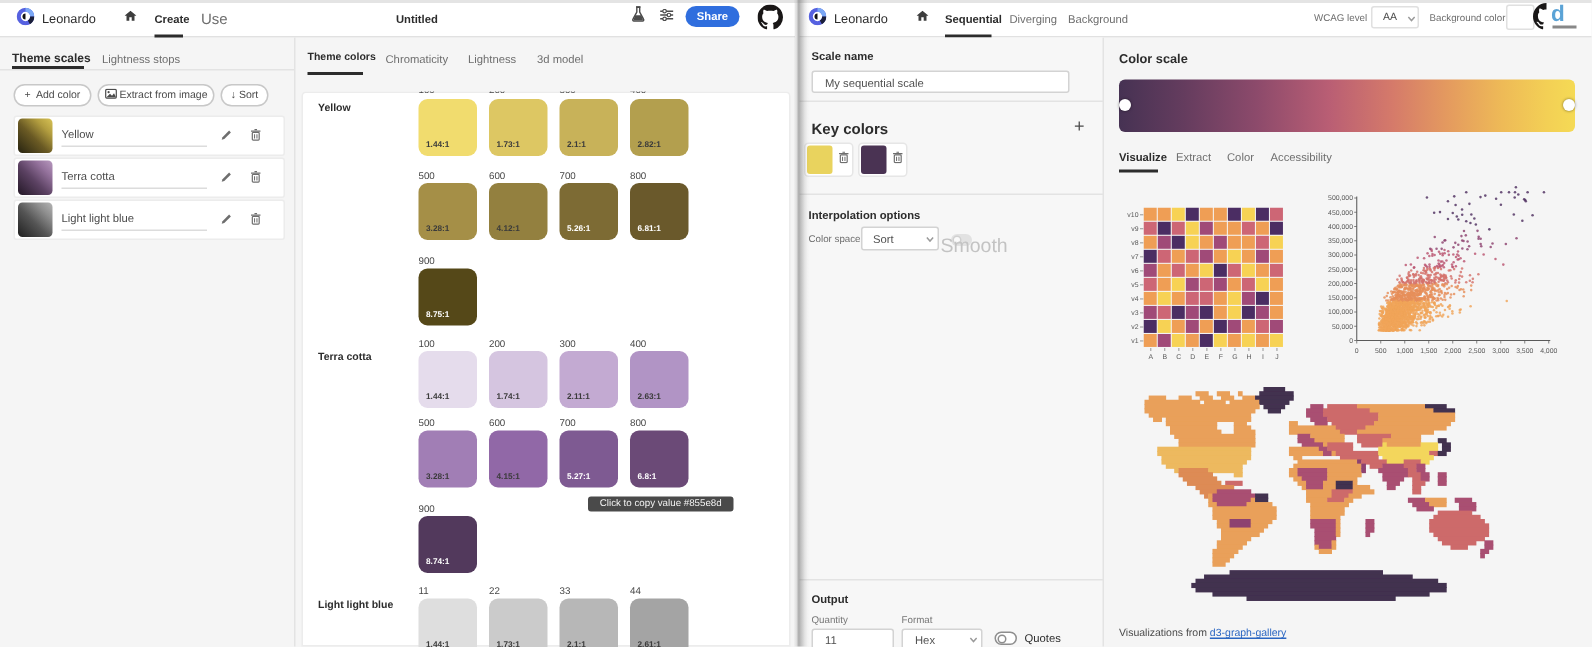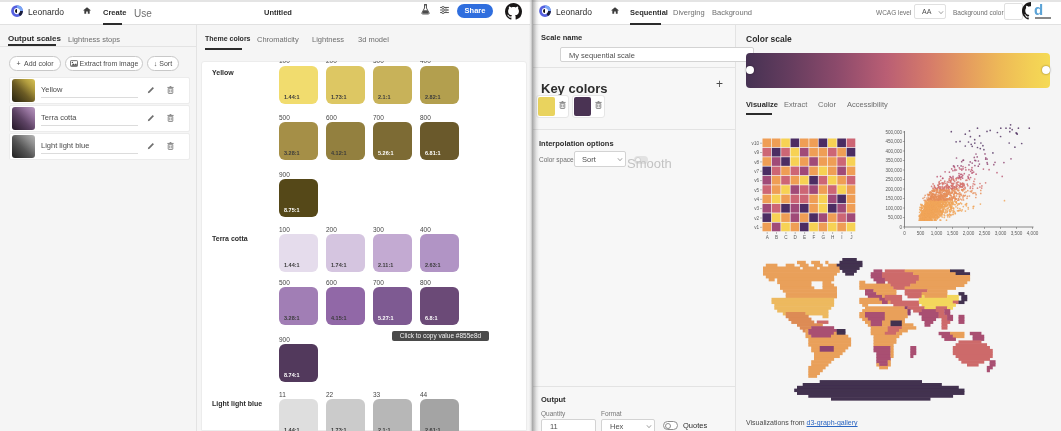--- a/index.html
+++ b/index.html
@@ -47,21 +47,21 @@
     <line x1="0" y1="9" x2="12" y2="9" stroke="#4b4b4b" stroke-width="1.3"></line>
     <circle cx="4" cy="2" r="1.6" fill="#fff" stroke="#4b4b4b" stroke-width="1.1"></circle>
     <circle cx="8" cy="5.5" r="1.6" fill="#fff" stroke="#4b4b4b" stroke-width="1.1"></circle>
     <circle cx="4" cy="9" r="1.6" fill="#fff" stroke="#4b4b4b" stroke-width="1.1"></circle>
   </svg>
 <div class="abs" style="left:457px;top:4px;width:36px;height:14px;background:#2f6ede;border-radius:7px;color:#fff;font-size:7.5px;font-weight:bold;text-align:center;line-height:14px">Share</div>
 <svg class="abs" style="left:505px;top:2.5px" width="17" height="17" viewBox="0 0 16 16">
     <path d="M8 0C3.58 0 0 3.58 0 8c0 3.54 2.29 6.53 5.47 7.59.4.07.55-.17.55-.38 0-.19-.01-.82-.01-1.49-2.01.37-2.53-.49-2.69-.94-.09-.23-.48-.94-.82-1.13-.28-.15-.68-.52-.01-.53.63-.01 1.08.58 1.23.82.72 1.21 1.87.87 2.33.66.07-.52.28-.87.51-1.07-1.78-.2-3.64-.89-3.64-3.95 0-.87.31-1.59.82-2.15-.08-.2-.36-1.02.08-2.12 0 0 .67-.21 2.2.82.64-.18 1.32-.27 2-.27s1.36.09 2 .27c1.53-1.04 2.2-.82 2.2-.82.44 1.1.16 1.92.08 2.12.51.56.82 1.27.82 2.15 0 3.07-1.87 3.75-3.65 3.95.29.25.54.73.54 1.48 0 1.07-.01 1.93-.01 2.2 0 .21.15.46.55.38A8.01 8.01 0 0 0 16 8c0-4.42-3.58-8-8-8z" fill="#191717"></path>
   </svg>
 
-<div class="abs bold" style="left:8px;top:34px;font-size:8px">Output scales</div>
+<div class="abs bold" style="left:8px;top:34px;font-size:8px">Theme scales</div>
 <div class="abs" style="left:8px;top:44px;width:48px;height:2px;background:#2c2c2c"></div>
 <div class="abs" style="left:68px;top:34.5px;font-size:7.5px;color:#6e6e6e">Lightness stops</div>
 <div class="div" style="left:0;top:46px;width:196px"></div>
 
 <div class="btn" style="left:9px;top:56px;width:52px">+&nbsp; Add color</div>
 <div class="btn" style="left:65px;top:56px;width:78px"><svg style="vertical-align:-1px" width="8" height="7" viewBox="0 0 12 10">
       <rect x="0.7" y="0.7" width="10.6" height="8.6" rx="1" fill="none" stroke="#4b4b4b" stroke-width="1.2"></rect>
       <circle cx="3.6" cy="3.4" r="1.1" fill="#4b4b4b"></circle>
       <path d="M1.5 8.5 L5 5 L7 7 L9 4.5 L11 8.5 Z" fill="#4b4b4b"></path>
     </svg> Extract from image</div>
@@ -242,24 +242,24 @@
 <div class="abs" style="left:1004px;top:3px;width:19px;height:17px;background:#fff;border:1px solid #e0e0e0;border-radius:2px"></div>
 <svg class="abs" style="left:1022px;top:2px" width="18" height="18" viewBox="0 0 16 16">
     <path d="M8 0C3.58 0 0 3.58 0 8c0 3.54 2.29 6.53 5.47 7.59.4.07.55-.17.55-.38 0-.19-.01-.82-.01-1.49-2.01.37-2.53-.49-2.69-.94-.09-.23-.48-.94-.82-1.13-.28-.15-.68-.52-.01-.53.63-.01 1.08.58 1.23.82.72 1.21 1.87.87 2.33.66.07-.52.28-.87.51-1.07-1.78-.2-3.64-.89-3.64-3.95 0-.87.31-1.59.82-2.15-.08-.2-.36-1.02.08-2.12 0 0 .67-.21 2.2.82.64-.18 1.32-.27 2-.27s1.36.09 2 .27c1.53-1.04 2.2-.82 2.2-.82.44 1.1.16 1.92.08 2.12.51.56.82 1.27.82 2.15 0 3.07-1.87 3.75-3.65 3.95.29.25.54.73.54 1.48 0 1.07-.01 1.93-.01 2.2 0 .21.15.46.55.38A8.01 8.01 0 0 0 16 8c0-4.42-3.58-8-8-8z" fill="#191717"></path>
   </svg>
 <div class="abs" style="left:1031px;top:2px;width:22px;height:18px;background:#fff"></div>
 <div class="abs" style="left:1034px;top:1px;font-size:15px;font-weight:bold;color:#5ba3d6">d</div>
 <div class="abs" style="left:1035px;top:17px;width:16px;height:1.5px;background:#888"></div>
 
 <div class="abs" style="left:533px;top:25px;width:203px;height:406px;background:#f7f7f7;border-right:1px solid #e3e3e3"></div>
 <div class="abs bold" style="left:541px;top:33px;font-size:7.5px">Scale name</div>
-<div class="inp" style="left:560px;top:47px;width:194px;height:15px;line-height:15px;text-indent:8px">My sequential scale</div>
+<div class="inp" style="left:541px;top:47px;width:172px;height:15px;line-height:15px;text-indent:8px">My sequential scale</div>
 <div class="div" style="left:533px;top:67px;width:203px"></div>
 
-<div class="abs bold" style="left:541px;top:81px;font-size:13px">Key colors</div>
+<div class="abs bold" style="left:541px;top:81px;font-size:10px">Key colors</div>
 <div class="abs" style="left:716px;top:77px;font-size:12px;color:#4b4b4b;font-weight:300">+</div>
 <div class="abs" style="left:536px;top:95px;width:33px;height:23px;background:#fff;border:1px solid #e6e6e6;border-radius:3px"></div>
 <div class="abs" style="left:538px;top:97px;width:17px;height:19px;background:#e9d35e;border-radius:2px"></div>
 <svg style="position:absolute;left:559px;top:101px" width="7" height="8" viewBox="0 0 12 14">
 <rect x="2" y="4" width="8" height="9" rx="1" fill="none" stroke="#6e6e6e" stroke-width="1.4"></rect>
 <line x1="0.5" y1="2.5" x2="11.5" y2="2.5" stroke="#6e6e6e" stroke-width="1.4"></line>
 <line x1="4.5" y1="0.8" x2="7.5" y2="0.8" stroke="#6e6e6e" stroke-width="1.4"></line>
 <line x1="4.6" y1="6" x2="4.6" y2="11" stroke="#6e6e6e" stroke-width="1.2"></line>
 <line x1="7.4" y1="6" x2="7.4" y2="11" stroke="#6e6e6e" stroke-width="1.2"></line>
 </svg>

